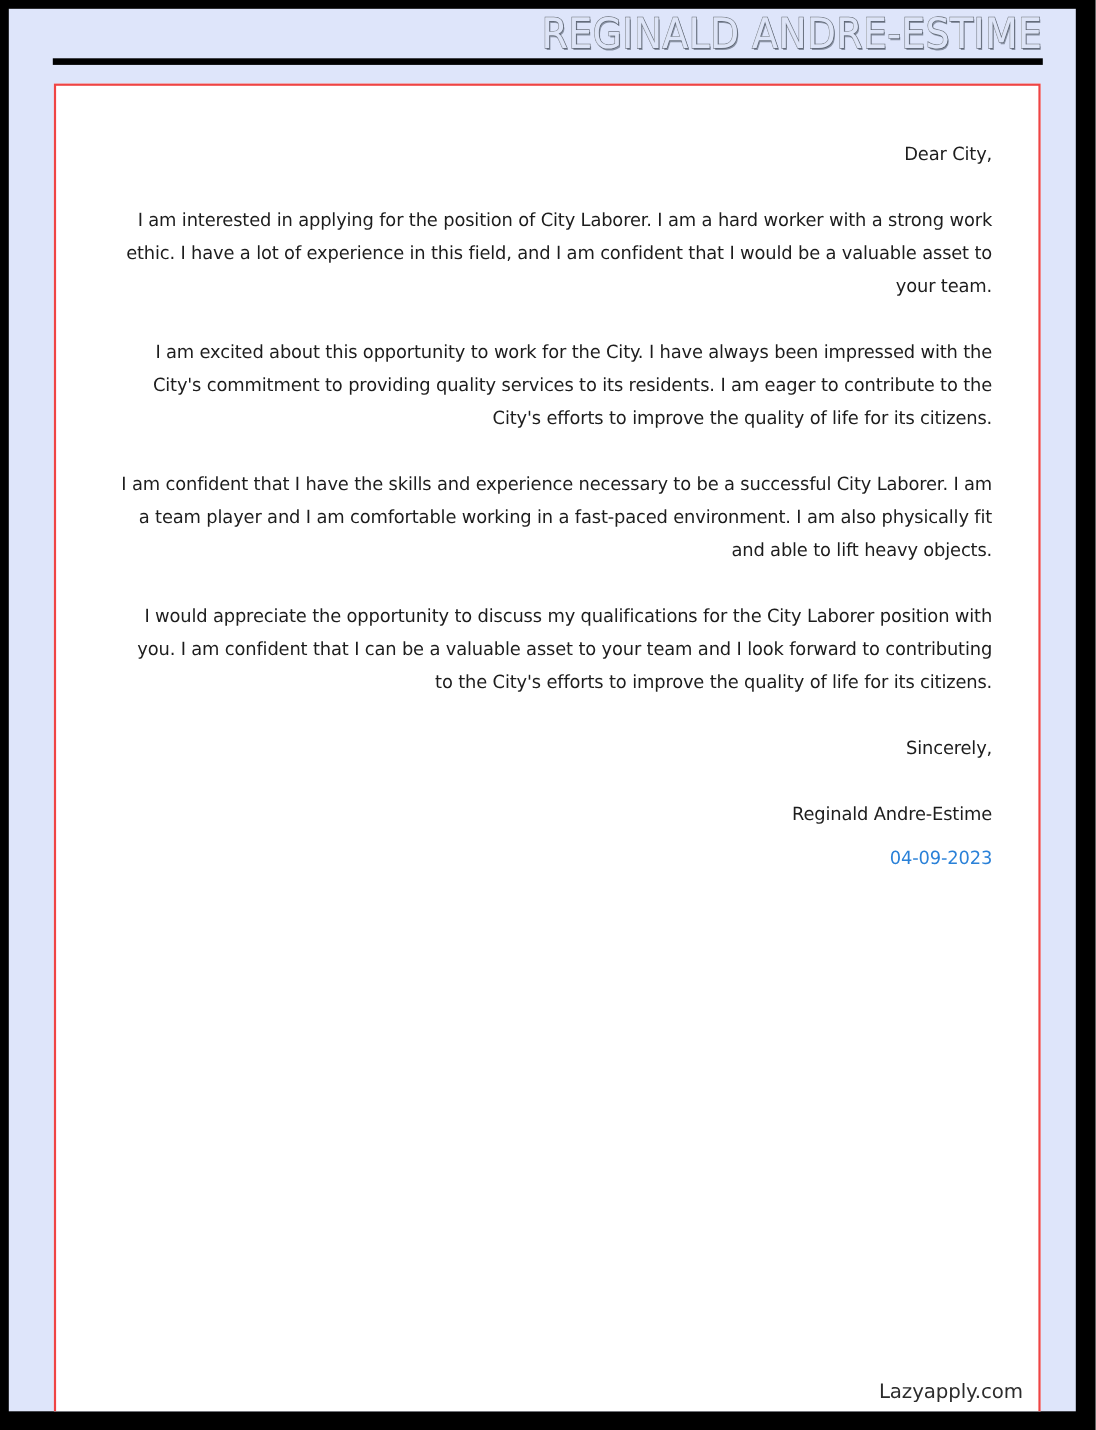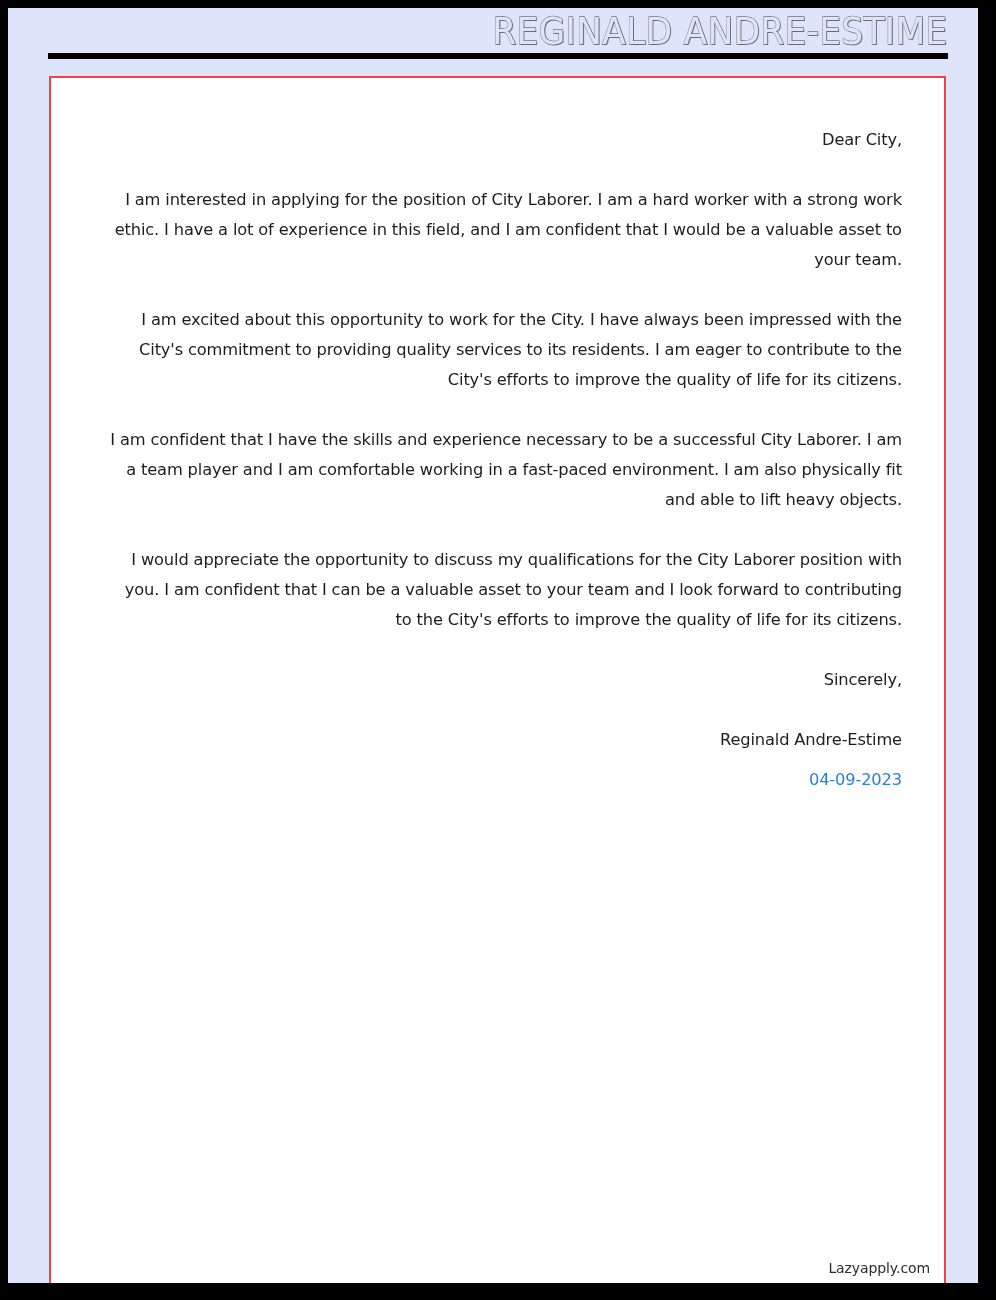--- a/index.html
+++ b/index.html
@@ -105,21 +105,21 @@
     margin-bottom: 0;
     color: #2a81d8;
   }
 
   
   .footer-brand {
     position: absolute;
     right: 14px;
     bottom: 8px;
     font-family: "DejaVu Sans", "Liberation Sans", sans-serif;
-    font-size: 14px;
+    font-size: 18px;
     color: #2c2c2c;
     letter-spacing: -0.1px;
   }
 </style>
 </head>
 <body>
 
 <div class="page-frame">
 
   <div class="header">

